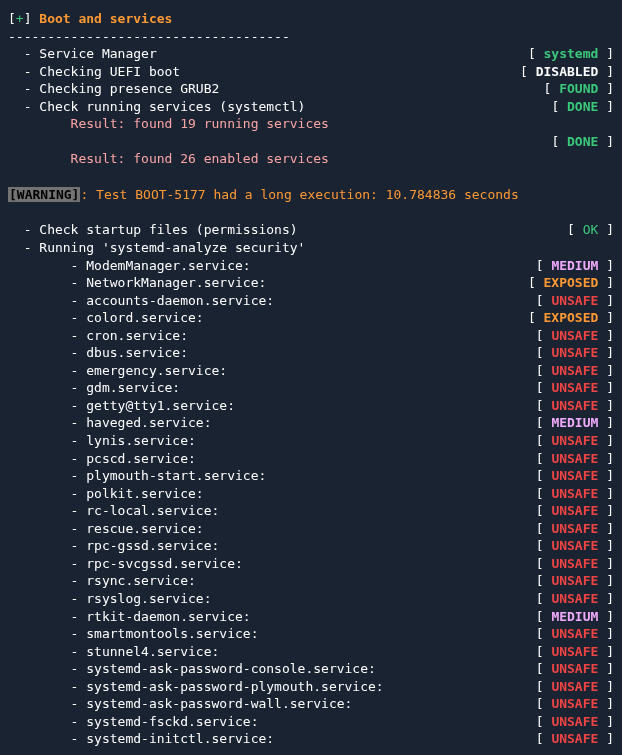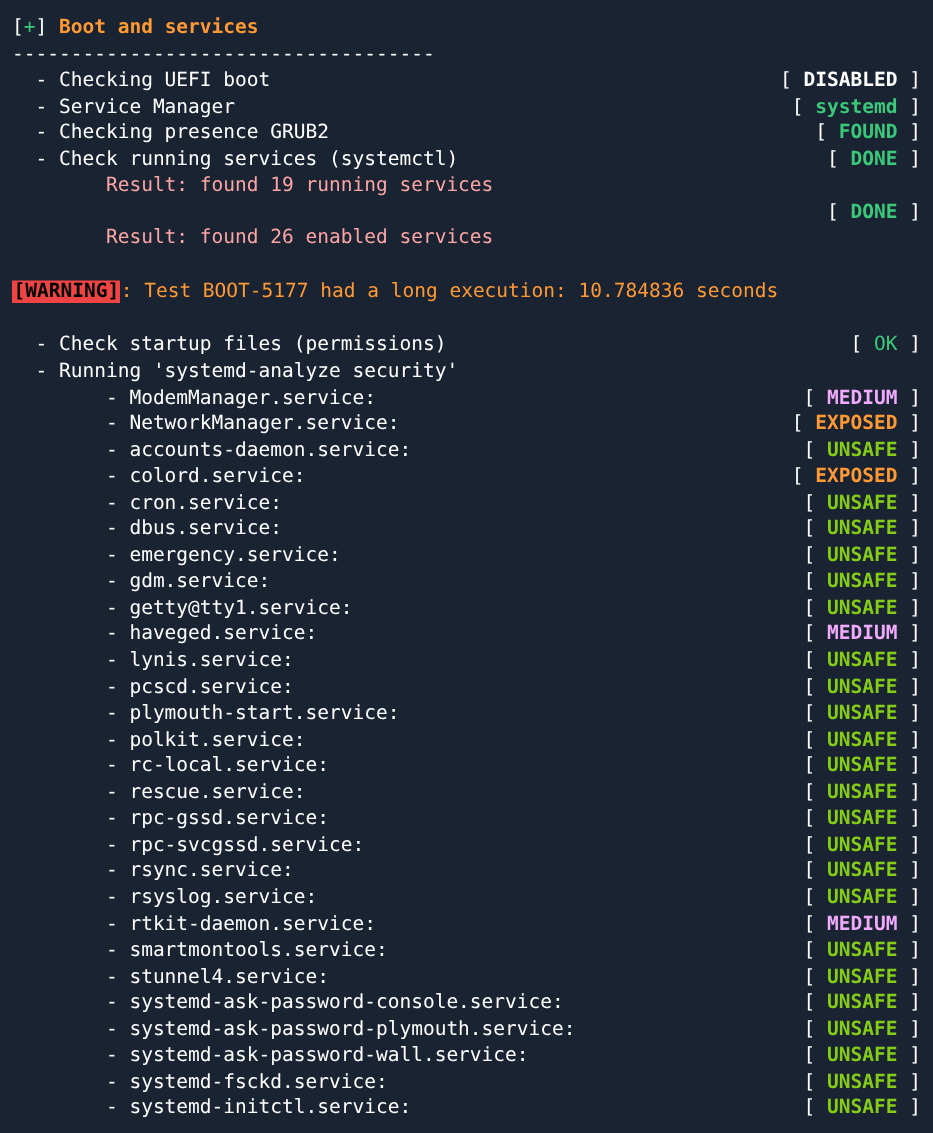--- a/index.html
+++ b/index.html
@@ -49,49 +49,49 @@
       white-space: pre;
     }
     .result-line {
       color: #fca5a5;
       white-space: pre;
     }
     .gap {
       height: 18px;
     }
     .warning-box {
-      background-color: #ef4444;
+      background-color: #737373;
       color: #000000;
       font-weight: bold;
       padding: 0 1px;
     }
     .warn-text {
       color: #ff9933;
     }
     .s-systemd { color: #3ac97a; font-weight: bold; }
     .s-disabled { color: #ffffff; font-weight: bold; }
     .s-found { color: #3ac97a; font-weight: bold; }
     .s-none { color: #ff3b30; font-weight: bold; }
     .s-done { color: #3ac97a; font-weight: bold; text-align: right; }
     .s-ok { color: #3ac97a; font-weight: normal; }
     .s-medium { color: #f0abfc; font-weight: bold; }
     .s-exposed { color: #ff9933; font-weight: bold; }
-    .s-unsafe { color: #84cc16; font-weight: bold; }
+    .s-unsafe { color: #ef4444; font-weight: bold; }
   </style>
 </head>
 <body>
 
 <div class="header-line">
   <span class="bracket-white">[</span><span class="plus-green">+</span><span class="bracket-white">] </span><span class="section-title">Boot and services</span>
 </div>
 <div class="divider">------------------------------------</div>
 
 <div id="top-items">
+    <div class="row"><span class="row-text">  - Service Manager</span><span class="spacer"></span><span class="status-cell"><span>[ </span><span class="s-systemd">systemd</span><span> ]</span></span></div>
     <div class="row"><span class="row-text">  - Checking UEFI boot</span><span class="spacer"></span><span class="status-cell"><span>[ </span><span class="s-disabled">DISABLED</span><span> ]</span></span></div>
-    <div class="row"><span class="row-text">  - Service Manager</span><span class="spacer"></span><span class="status-cell"><span>[ </span><span class="s-systemd">systemd</span><span> ]</span></span></div>
     <div class="row"><span class="row-text">  - Checking presence GRUB2</span><span class="spacer"></span><span class="status-cell"><span>[ </span><span class="s-found">FOUND</span><span> ]</span></span></div>
     <div class="row"><span class="row-text">  - Check running services (systemctl)</span><span class="spacer"></span><span class="status-cell"><span>[ </span><span class="s-done">DONE</span><span> ]</span></span></div>
   </div>
 <div class="result-line">        Result: found 19 running services</div>
 <div id="top-items2">
     <div class="row"><span class="spacer"></span><span class="status-cell"><span>[ </span><span class="s-done">DONE</span><span> ]</span></span></div>
   </div>
 <div class="result-line">        Result: found 26 enabled services</div>
 
 <div class="gap"></div>

